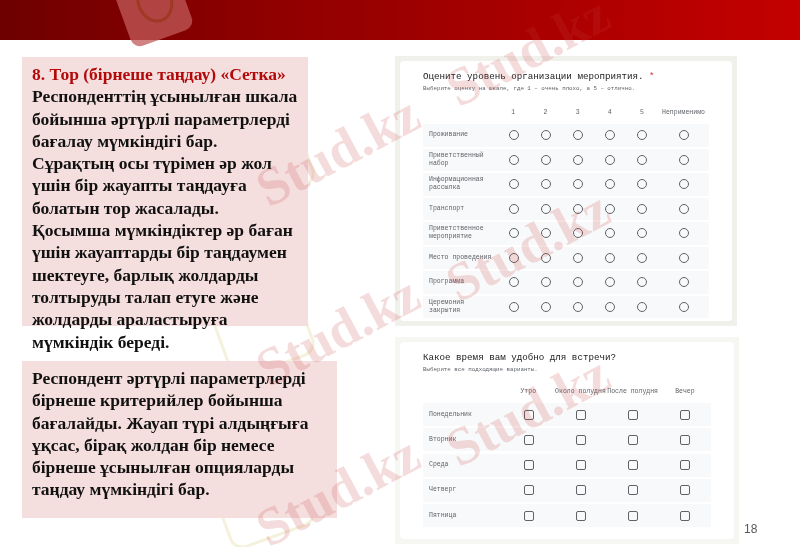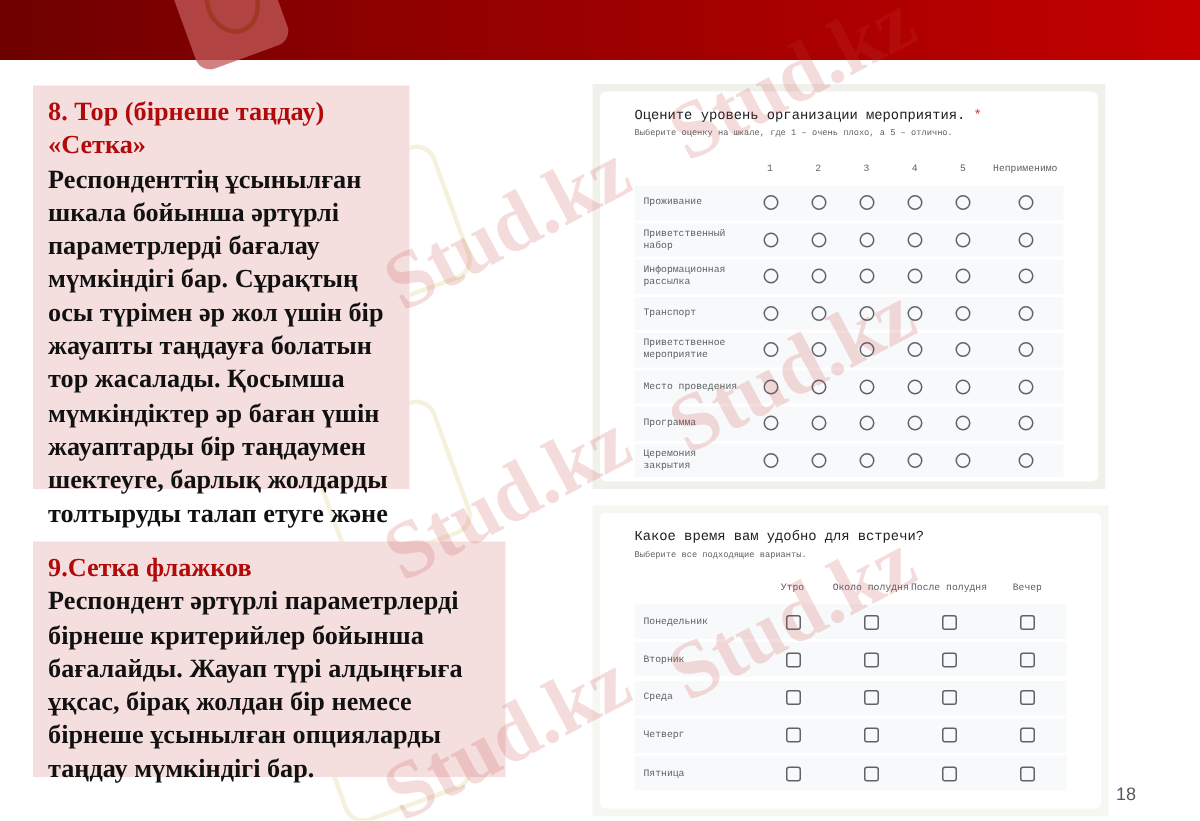--- a/index.html
+++ b/index.html
@@ -16,21 +16,21 @@
     }
     .top-deco::after {
       content: ""; position: absolute; left: 18px; top: 10px; width: 30px; height: 38px;
       border-radius: 50%; border: 3px solid #a0461f; opacity: 0.7;
     }
 
     .text-box {
       position: absolute; left: 22px; background: #f5dede; padding: 6px 10px;
       color: #111; font-size: 17.5px; line-height: 22.3px;
     }
-    .box-8 { top: 57px; width: 251px; height: 269px; }
+    .box-8 { top: 57px; width: 286px; height: 269px; }
     .box-9 { top: 361px; width: 315px; height: 157px; }
     .box-title { color: #b20a0a; font-weight: bold; }
     .box-body-bold { font-weight: bold; }
     .box-body { font-weight: bold; }
 
     .form-card {
       position: absolute; background: #f1f1ec; padding: 5px;
     }
     .form-inner {
       background: #ffffff; border-radius: 4px; width: 100%; height: 100%;
@@ -88,21 +88,20 @@
 <div class="logo-wm" style="left:215px; top:105px;"></div>
 <div class="logo-wm" style="left:215px; top:275px;"></div>
 <div class="logo-wm" style="left:215px; top:445px;"></div>
 
 <div class="text-box box-8">
   <div class="box-title">8. Тор (бірнеше таңдау) «Сетка»</div>
   <div class="box-body-bold">Респонденттің ұсынылған шкала бойынша әртүрлі параметрлерді бағалау мүмкіндігі бар. Сұрақтың осы түрімен әр жол үшін бір жауапты таңдауға болатын тор жасалады. Қосымша мүмкіндіктер әр баған үшін жауаптарды бір таңдаумен шектеуге, барлық жолдарды толтыруды талап етуге және жолдарды араластыруға мүмкіндік береді.</div>
 </div>
 
 <div class="text-box box-9">
-  <div class="box-title">9.Сетка флажков</div>
   <div class="box-body">Респондент әртүрлі параметрлерді бірнеше критерийлер бойынша бағалайды. Жауап түрі алдыңғыға ұқсас, бірақ жолдан бір немесе бірнеше ұсынылған опцияларды таңдау мүмкіндігі бар.</div>
 </div>
 
 <div class="form-card card-1">
   <div class="form-inner">
     <div class="q-title">
       <span>Оцените уровень организации мероприятия.</span>
       <span class="req">*</span>
     </div>
     <div class="q-sub">Выберите оценку на шкале, где 1 – очень плохо, а 5 – отлично.</div>

